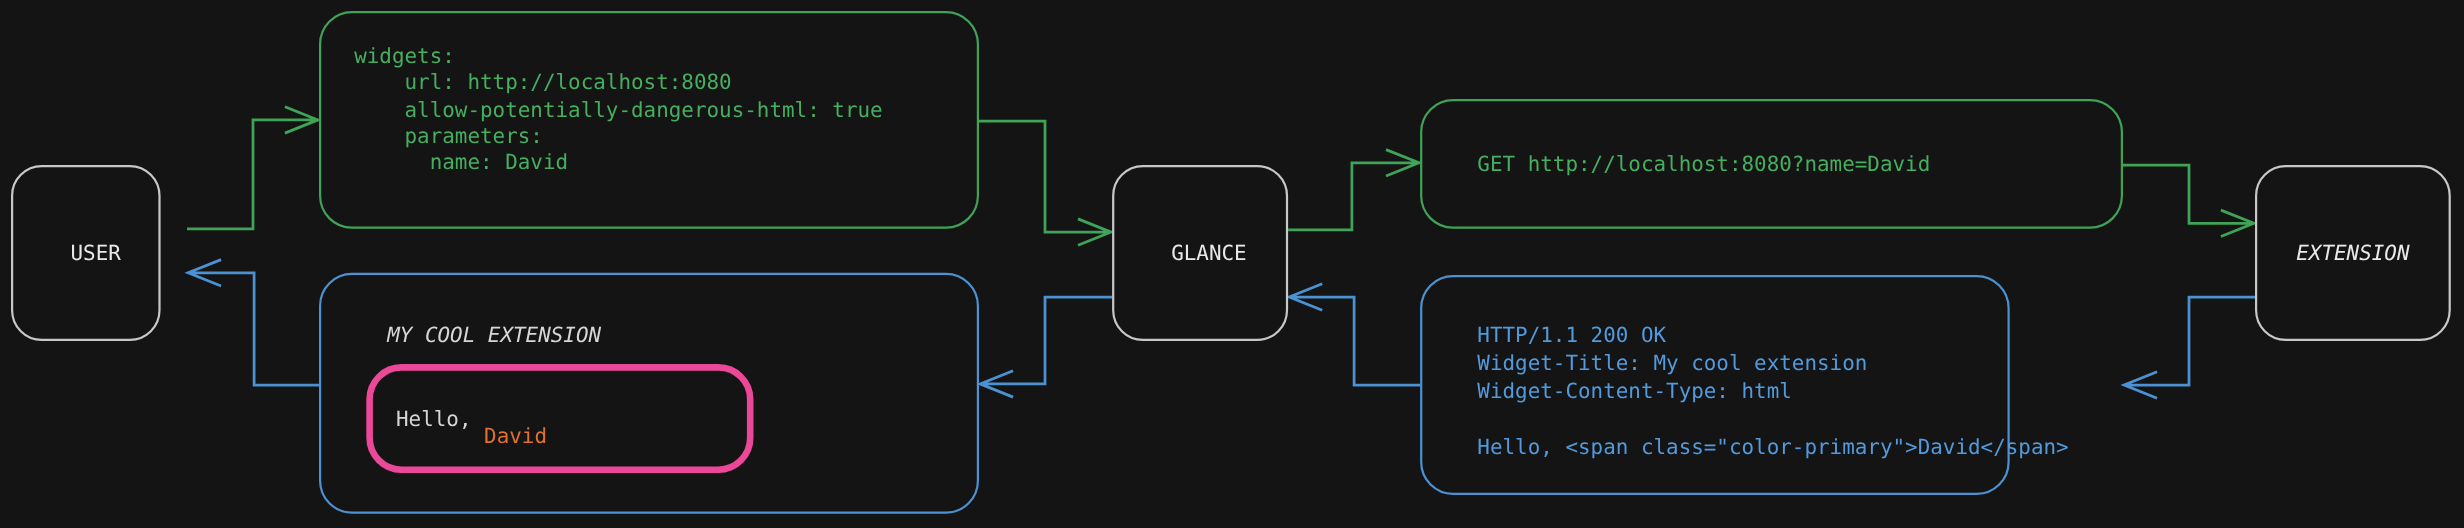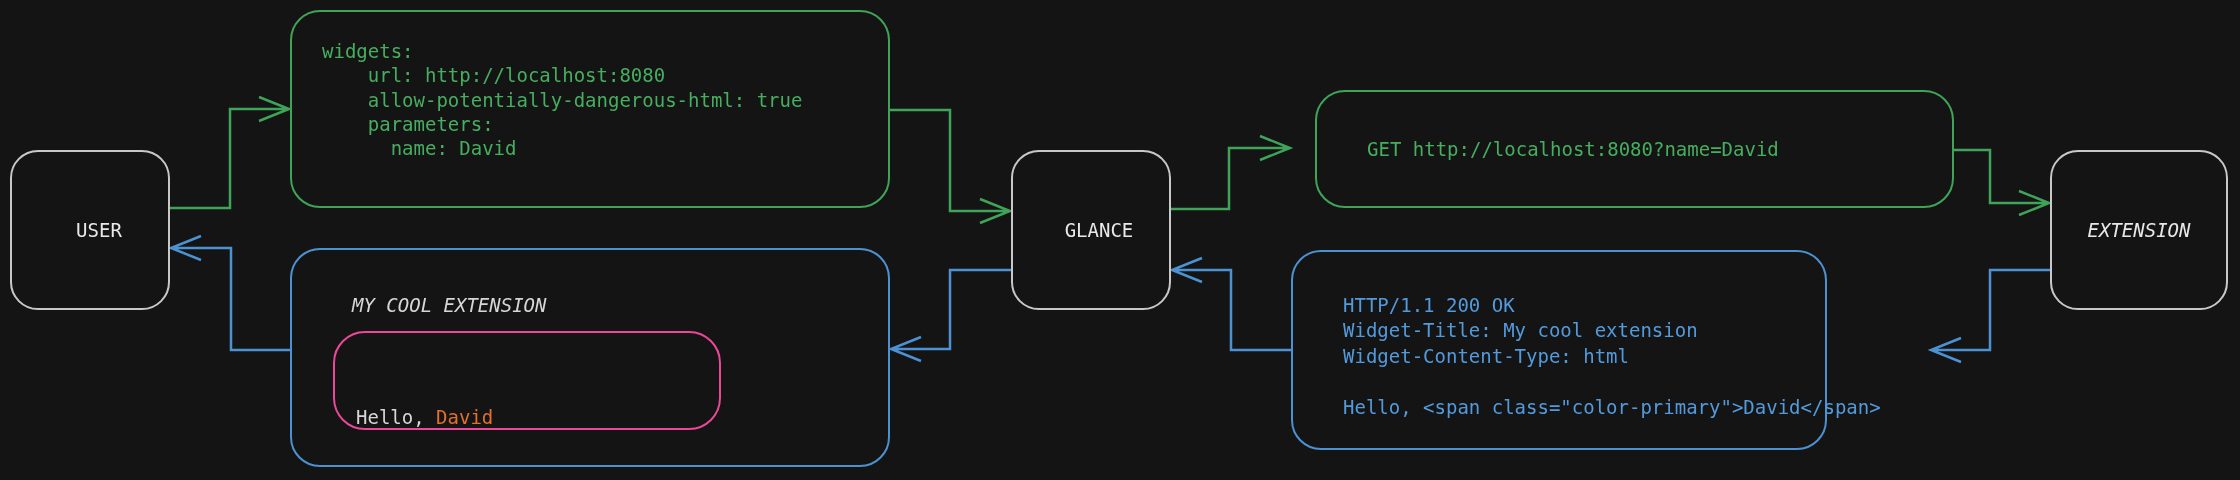--- a/index.html
+++ b/index.html
@@ -20,45 +20,45 @@
   svg.wires{position:absolute;left:0;top:0;width:2240px;height:480px;}
   svg.wires path{fill:none;stroke-width:2.5px;}
   svg.wires path.g{stroke:var(--green);}
   svg.wires path.b{stroke:var(--blue);}
 
   .node{
     position:absolute; border:2px solid var(--node-border); border-radius:28px;
     display:flex; align-items:center; justify-content:center;
     color:var(--node-text); background:var(--bg);
   }
-  #node-user{left:10px;top:150px;width:160px;height:160px;padding-left:18px;}
+  #node-user{left:10px;top:150px;width:136px;height:160px;padding-left:18px;}
   #node-glance{left:1011px;top:150px;width:160px;height:160px;padding-left:16px;}
   #node-extension{left:2050px;top:150px;width:178px;height:160px;font-style:italic;}
 
   .box{position:absolute;border-radius:30px;background:var(--bg);}
   .box.green{border:2px solid var(--green);color:var(--green-text);}
   .box.blue{border:2px solid var(--blue);color:var(--blue-text);}
 
   #config-box{left:290px;top:10px;width:600px;height:198px;padding:27px 0 0 30px;}
   #config-box .code-line{height:24.3px;line-height:24.3px;white-space:pre;}
 
   #request-box{left:1291px;top:90px;width:639px;height:118px;
-    display:flex;align-items:center;padding-left:50px;margin-left:24px;}
+    display:flex;align-items:center;padding-left:50px;}
   #request-box .code-line{white-space:pre;}
 
   #response-box{left:1291px;top:250px;width:536px;height:200px;padding:41px 0 14px 50px;}
   #response-box .code-line{height:25.4px;line-height:25.4px;white-space:pre;}
 
   #widget-box{left:290px;top:248px;width:600px;height:219px;}
   #widget-title{position:absolute;left:60px;top:43px;line-height:24px;
     color:var(--dim-text);white-space:pre;font-style:italic;}
   #widget-preview{
-    position:absolute;left:41px;top:81px;width:388px;height:99px;
-    border:2px solid #ec4899;border-radius:32px;
-    display:flex;align-items:flex-end;padding-left:21px;
+    position:absolute;left:41px;top:81px;width:352px;height:99px;
+    border:6px solid #ec4899;border-radius:32px;
+    display:flex;align-items:center;padding-left:21px;
     color:var(--dim-text);white-space:pre;
   }
   #widget-preview .name{color:var(--orange);margin-top:33px;}
 </style>
 </head>
 <body>
 
 <div class="canvas">
 
   <svg class="wires" viewBox="0 0 2240 480">

